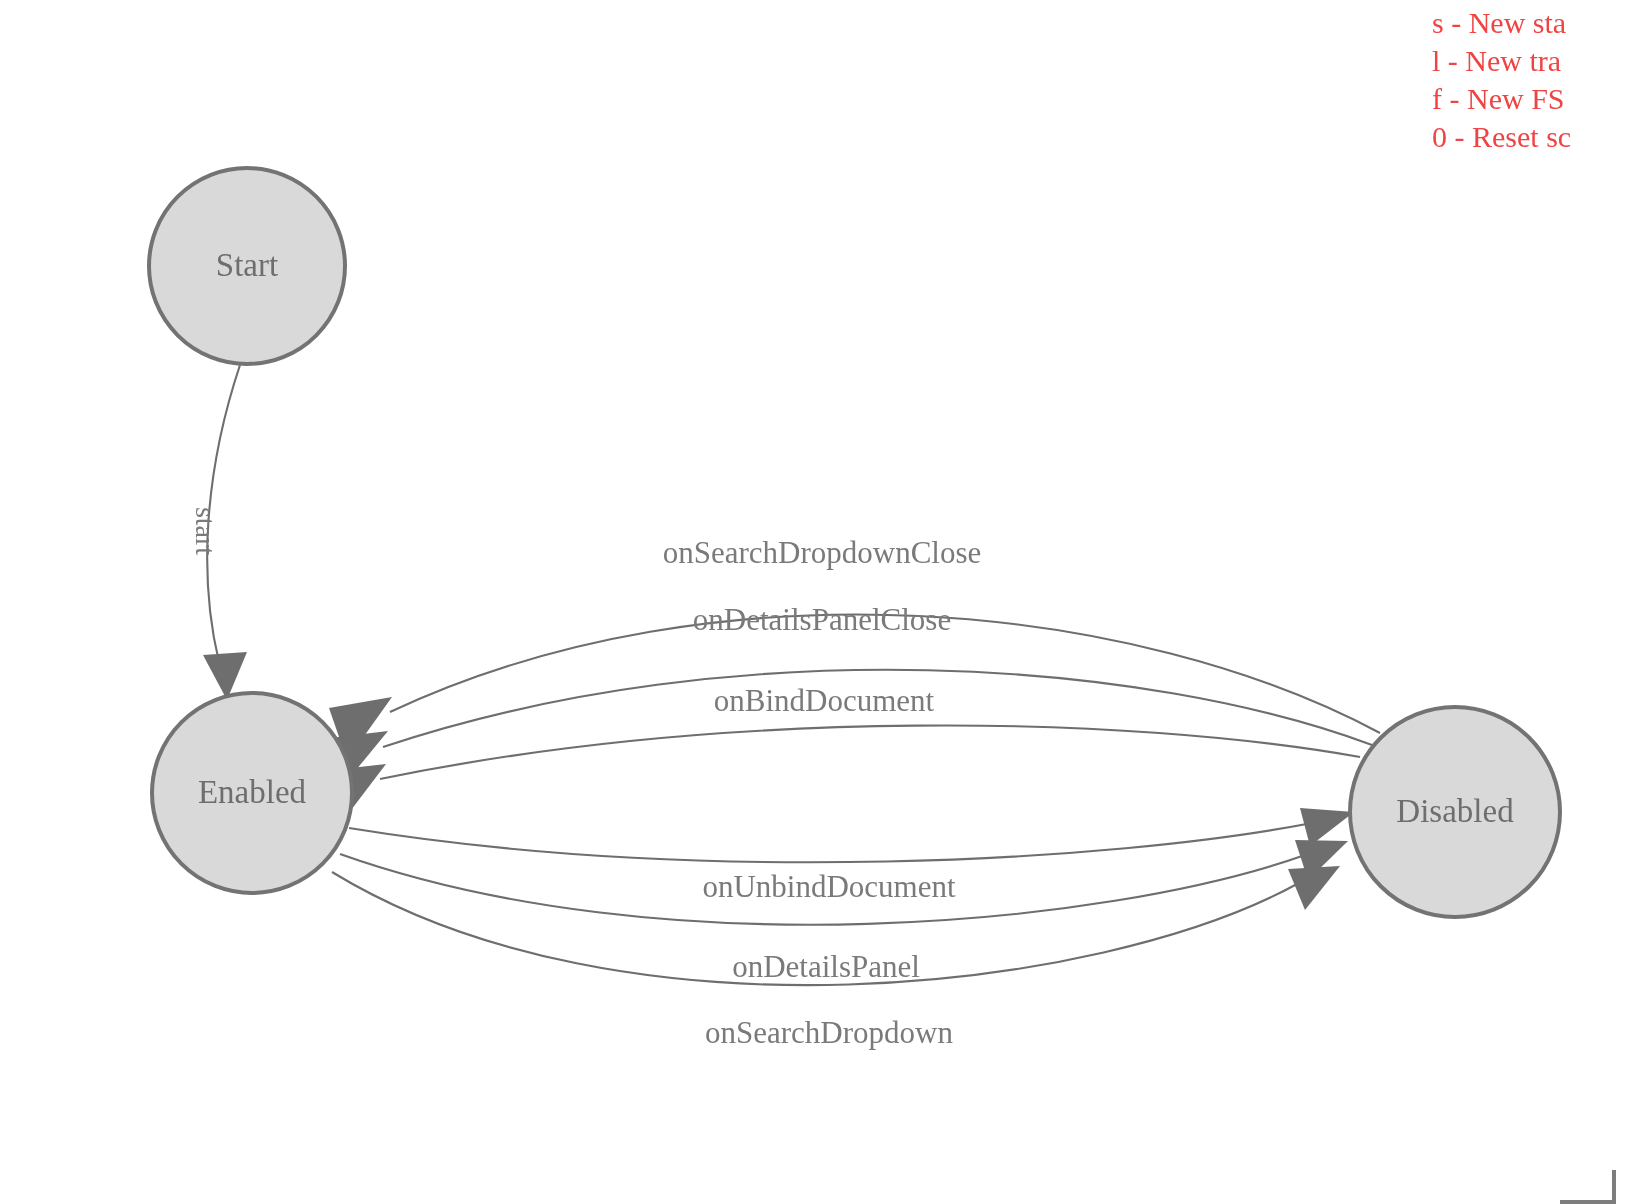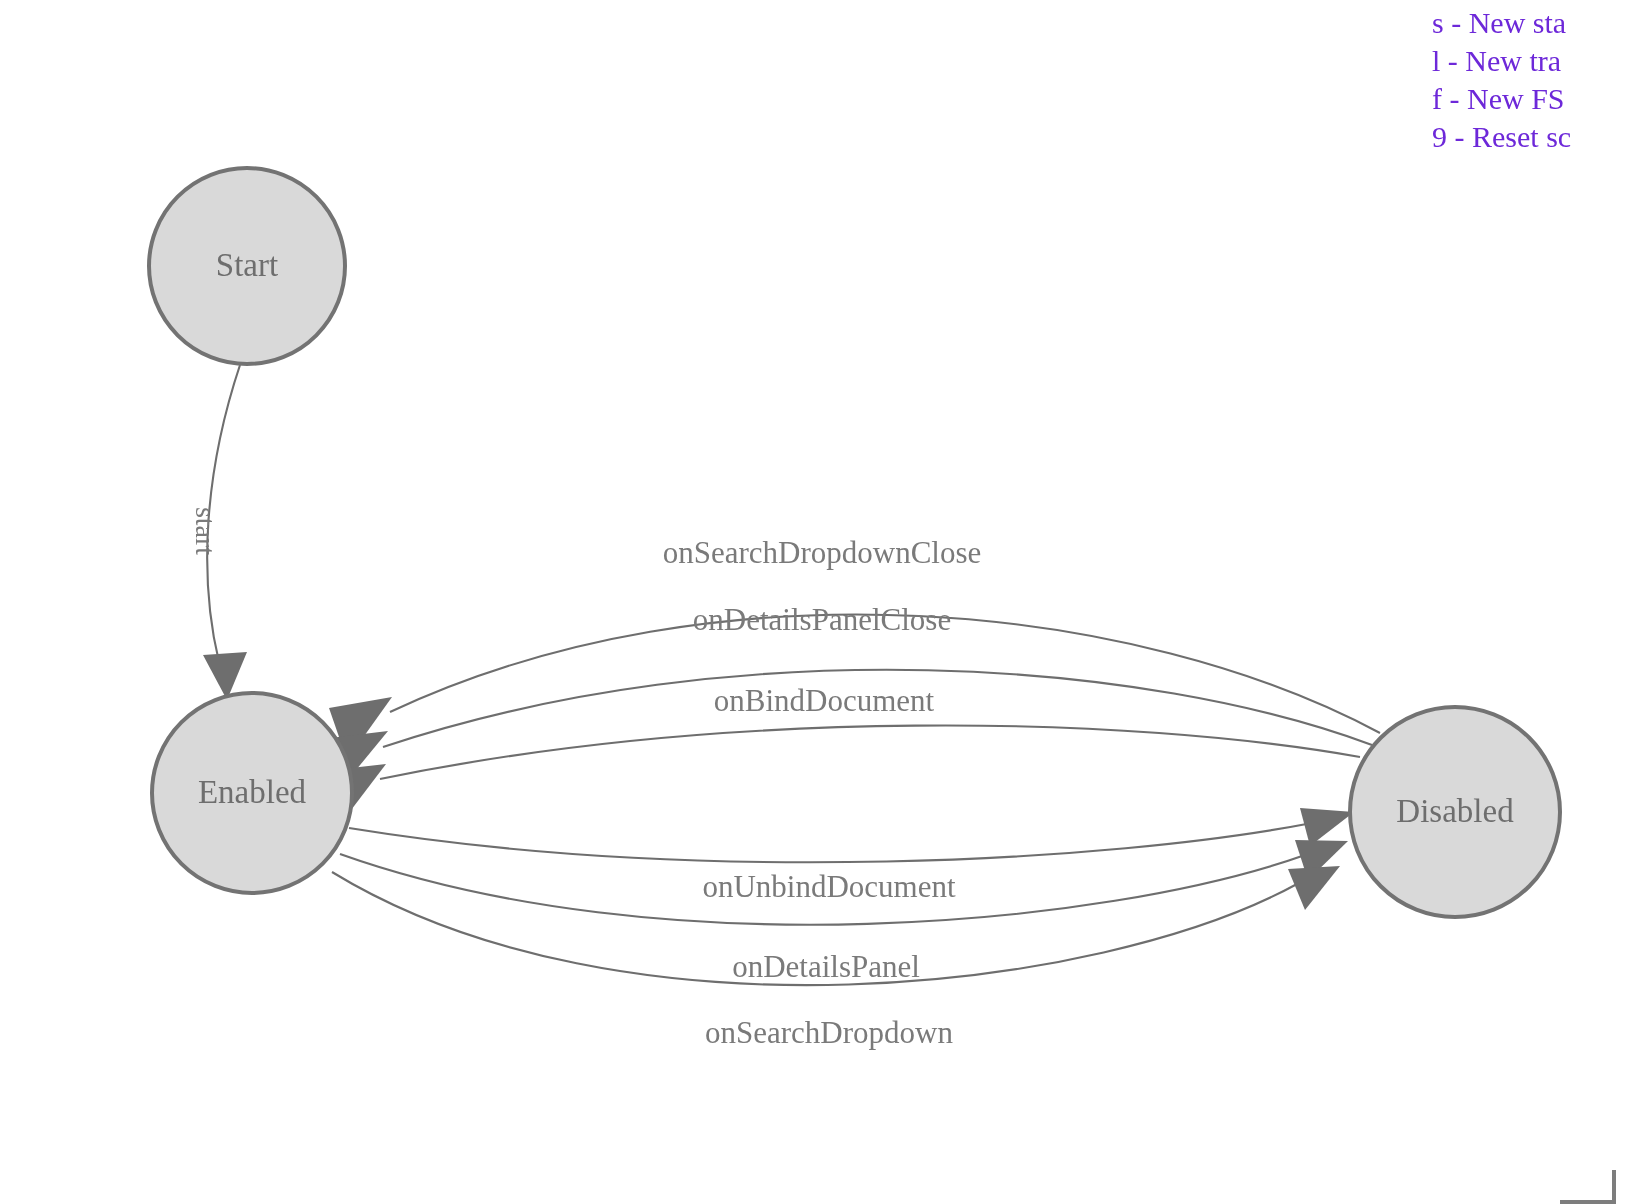--- a/index.html
+++ b/index.html
@@ -63,21 +63,21 @@
   .help-overlay {
     position: absolute;
     right: 0;
     top: 0;
     width: 200px;
     padding-top: 4px;
     overflow: hidden;
     white-space: nowrap;
   }
   .help-line {
-    color: #6d28d9;
+    color: #ef4444;
     font-family: "Liberation Serif", "DejaVu Serif", serif;
     font-size: 30px;
     line-height: 38px;
     white-space: nowrap;
   }
   .corner-mark {
     position: absolute;
     right: 0px;
     bottom: 0px;
     width: 72px;
@@ -170,21 +170,21 @@
     <text class="edge-label" x="826" y="977">onDetailsPanel</text>
 
     <text class="edge-label" x="829" y="1043">onSearchDropdown</text>
 
   </svg>
 
   <div class="help-overlay">
     <div class="help-line">s - New sta</div>
     <div class="help-line">l - New tra</div>
     <div class="help-line">f - New FS</div>
-    <div class="help-line">9 - Reset sc</div>
+    <div class="help-line">0 - Reset sc</div>
   </div>
 
   <div class="corner-mark">
     <div class="v-bar"></div>
     <div class="h-bar"></div>
   </div>
 
 </div>
 
 </body></html>

